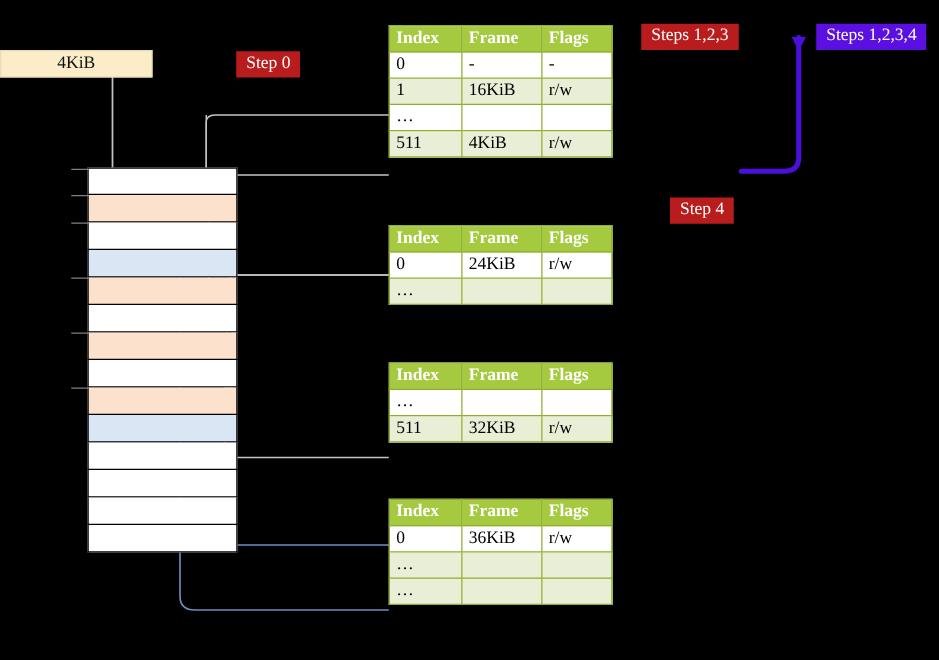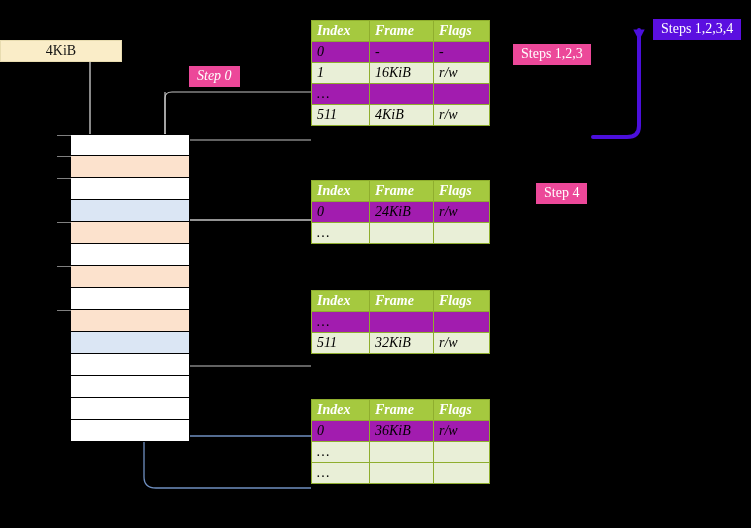--- a/index.html
+++ b/index.html
@@ -12,36 +12,36 @@
   svg.wires{position:absolute;left:0;top:0;width:751px;height:528px;overflow:visible;}
 
   
   .sizebox{position:absolute;background:#faedc8;border:1px solid #e8dcb0;
            color:#111;font-size:14px;text-align:center;line-height:20px;
            height:20px;}
 
   
   .badge{position:absolute;color:#fff;font-size:14px;line-height:18px;
          padding:1px 8px 2px 8px;white-space:nowrap;}
-  .badge.red{background:#ec4899;margin-top:25px;}
+  .badge.red{background:#b91c1c;}
   .badge.violet{background:#5b0fe0;}
 
   
   .memcol{position:absolute;left:70px;top:134px;width:120px;}
   .memrow{height:22px;border:1px solid #000;border-top:none;box-sizing:border-box;
           background:#ffffff;}
   .memrow.first{border-top:1px solid #000;}
   .memrow.peach{background:#fce2cd;}
   .memrow.blue{background:#dbe6f4;}
   .tick{position:absolute;left:-14px;width:14px;height:0;
         border-top:1px solid #808080;}
 
   
   .ptable{position:absolute;border-collapse:collapse;
-          border:1px solid #000;background:#a21caf;font-style:italic;}
+          border:1px solid #000;background:#ffffff;}
   .ptable td,.ptable th{border:1px solid #8fae2e;
           font-size:14px;padding:2px 5px;text-align:left;
           height:20px;box-sizing:border-box;vertical-align:middle;
           color:#000;font-weight:normal;}
   .ptable th{background:#a5c93f;color:#ffffff;font-weight:bold;
              border:1px solid #8fae2e;}
   .ptable tr.alt td{background:#e9efd7;}
   .ptable td.hl{background:#fbf8a4;}
   .ptable .c-index{width:58px;}
   .ptable .c-frame{width:64px;margin-left:12px;}
@@ -83,21 +83,21 @@
 
     <path d="M311,436 L172,436 Q160,436 160,425 L160,320" fill="none" stroke="#6f8fc0" stroke-width="1.3" marker-end="url(#ahB)"></path>
 
     <path d="M311,488 L156,488 Q144,488 144,477 L144,205" fill="none" stroke="#6f8fc0" stroke-width="1.3" marker-end="url(#ahB)"></path>
 
     <path d="M593,137 L627,137 Q639,137 639,126 L639,30" fill="none" stroke="#4b0fdc" stroke-width="4" stroke-linecap="round" marker-end="url(#ahV)"></path>
   </svg>
 
   <div class="sizebox" style="left:0px;top:40px;width:120px;">4KiB</div>
 
-  <div class="badge red" style="left:189px;top:41px;font-style:italic;">Step 0</div>
+  <div class="badge red" style="left:189px;top:41px;">Step 0</div>
   <div class="badge red" style="left:513px;top:19px;">Steps 1,2,3</div>
   <div class="badge violet" style="left:653px;top:19px;">Steps 1,2,3,4</div>
   <div class="badge red" style="left:536px;top:158px;">Step 4</div>
 
   <div class="memcol" id="memcol">
       <div class="memrow first" style="position: relative;">
         <span class="tick" style="top: 0px;"></span>
       </div>
       <div class="memrow peach" style="position: relative;">
         <span class="tick" style="top: 0px;"></span>

